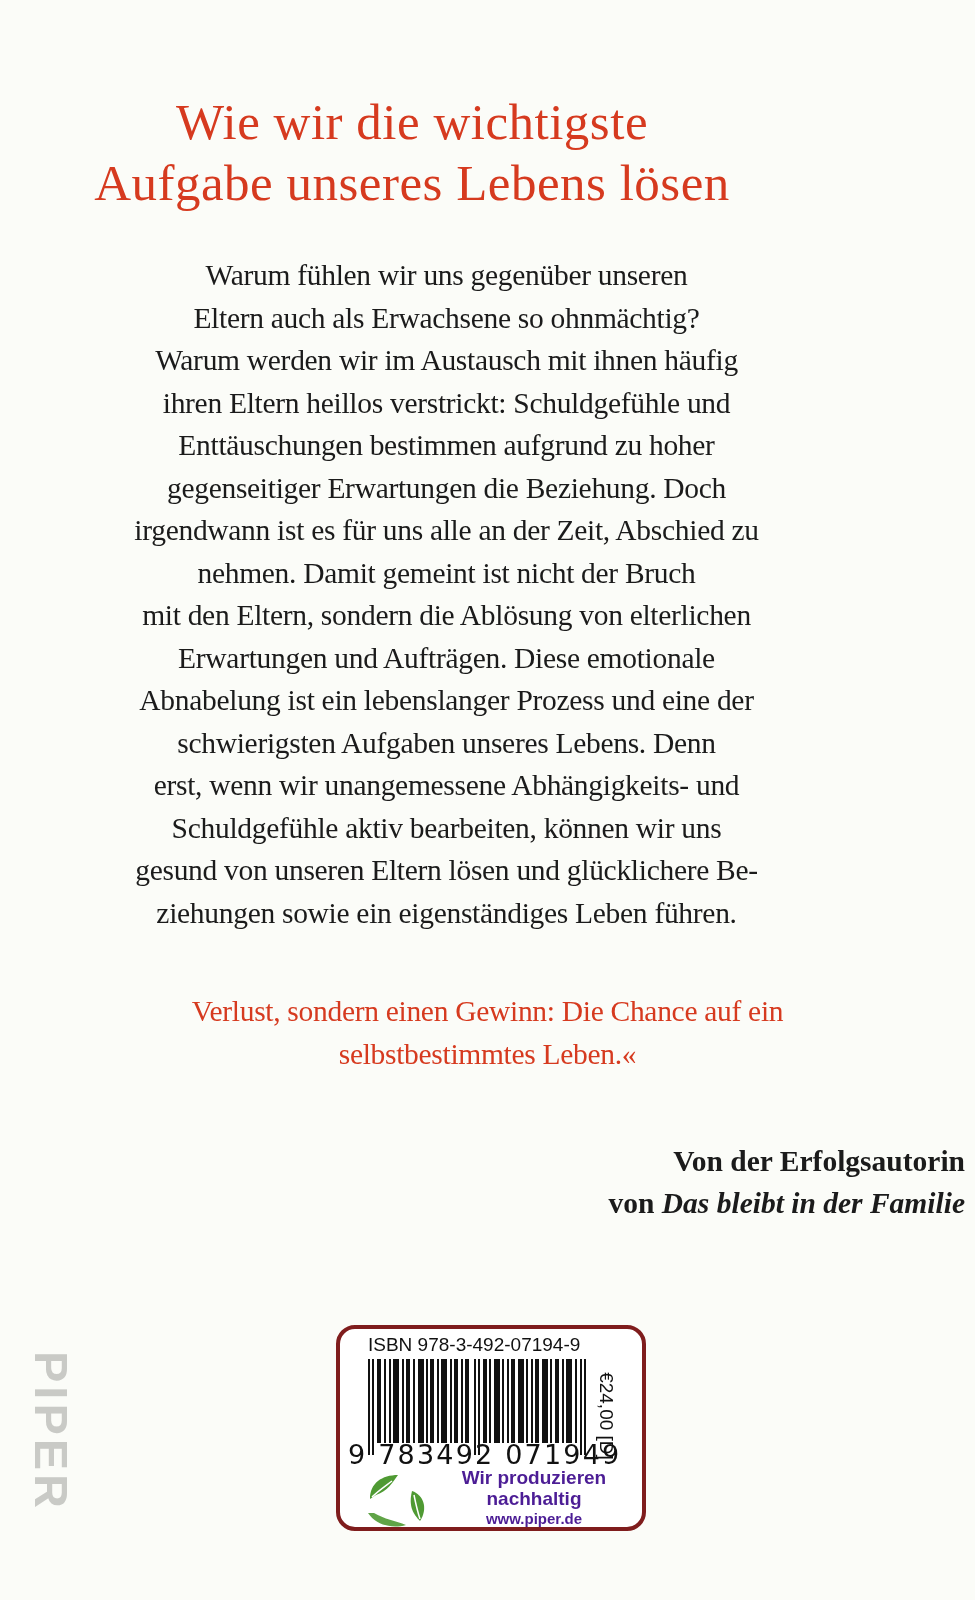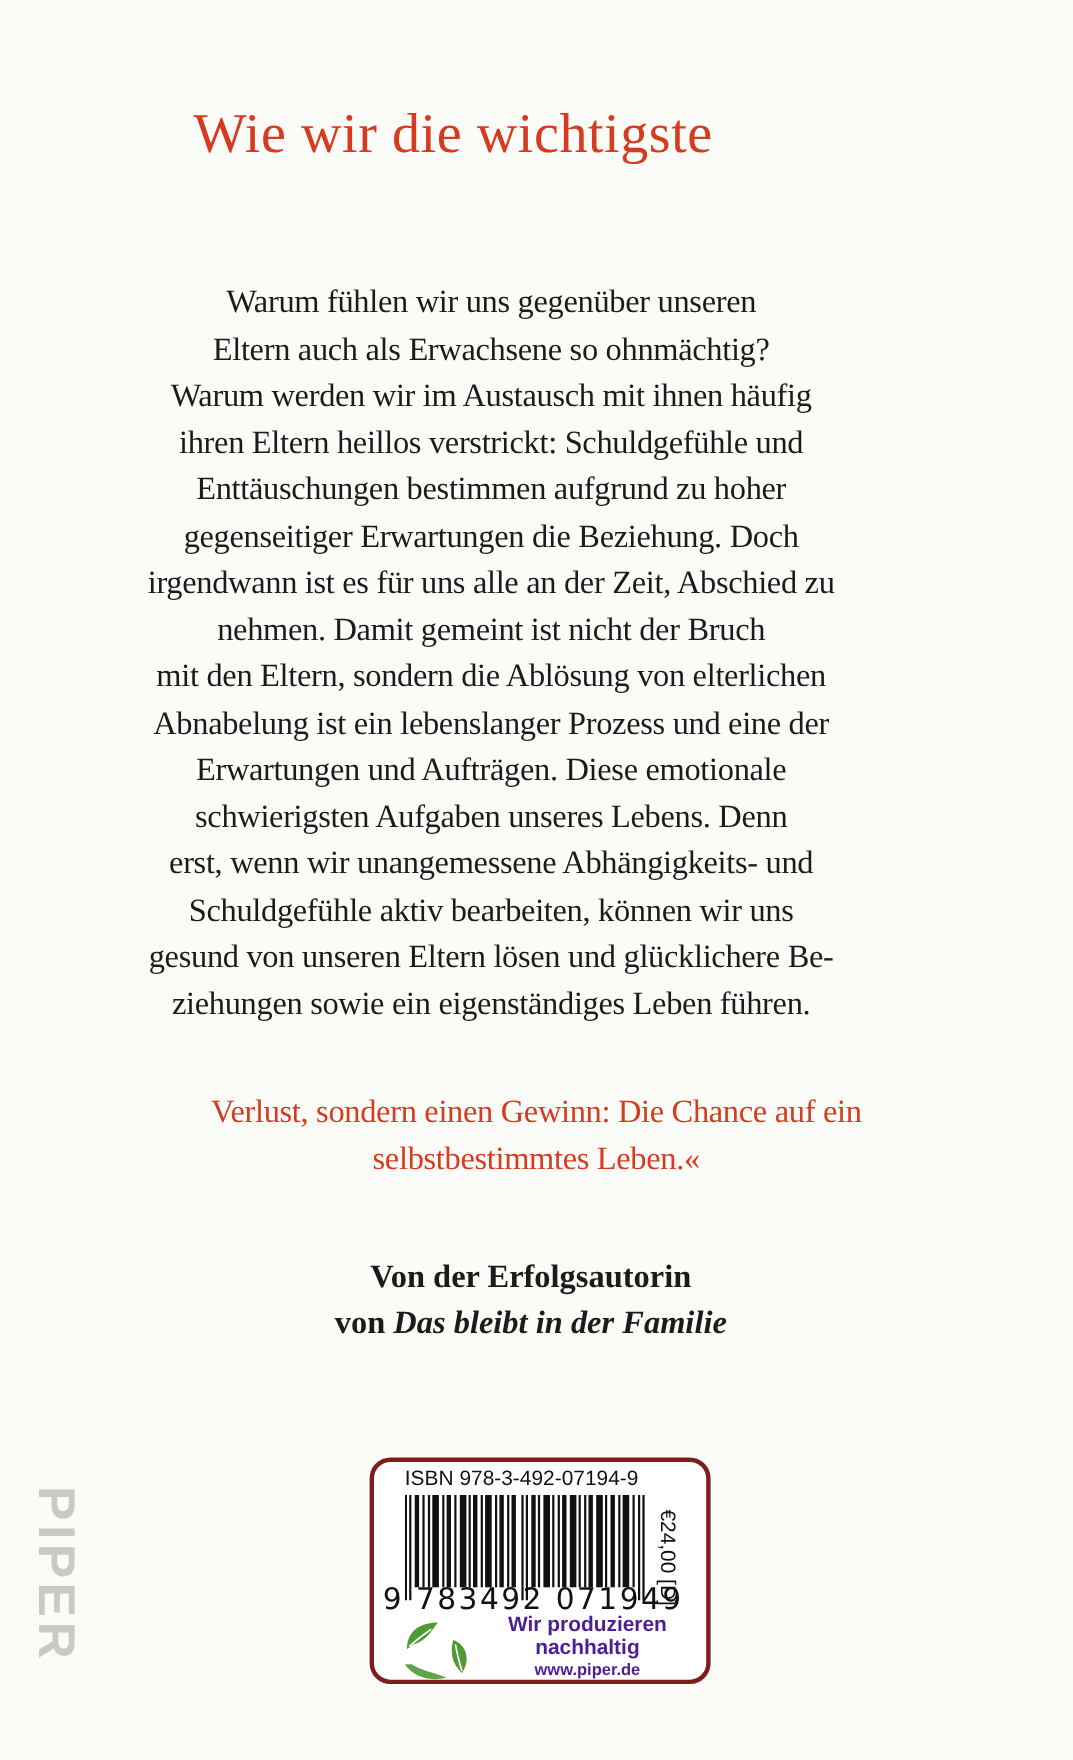--- a/index.html
+++ b/index.html
@@ -23,21 +23,21 @@
   }
   .body-text div { white-space: nowrap; }
   .quote {
     position: absolute; top: 990px; left: 0; width: 975px;
     text-align: center; color: #d63a1f;
     font-size: 29.5px; line-height: 43px; letter-spacing: -0.3px;
   }
   .quote div { white-space: nowrap; }
   .author {
     position: absolute; top: 1140px; left: 0; width: 965px;
-    text-align: center; font-size: 29.5px; line-height: 42px;
+    text-align: right; font-size: 29.5px; line-height: 42px;
   }
   .author .line1 { font-weight: bold; }
   .author .line2 { font-weight: bold; }
   .author .line2 i { font-weight: bold; }
   .publisher {
     position: absolute; left: 26px; top: 1336px; width: 52px; height: 190px;
     display: flex; align-items: center; justify-content: center;
   }
   .publisher span {
     display: block; transform: rotate(90deg);
@@ -72,34 +72,35 @@
     text-align: center; color: #4c1d95; font-weight: bold;
     font-size: 19px; line-height: 21px;
   }
   .eco-text .url { font-size: 15px; line-height: 19px; }
 </style>
 </head>
 <body>
 
 <div class="headline">
   <div>Wie wir die wichtigste</div>
+  <div>Aufgabe unseres Lebens lösen</div>
 </div>
 
 <div class="body-text">
   <div>Warum fühlen wir uns gegenüber unseren</div>
   <div>Eltern auch als Erwachsene so ohnmächtig?</div>
   <div>Warum werden wir im Austausch mit ihnen häufig</div>
   <div>ihren Eltern heillos verstrickt: Schuldgefühle und</div>
   <div>Enttäuschungen bestimmen aufgrund zu hoher</div>
   <div>gegenseitiger Erwartungen die Beziehung. Doch</div>
   <div>irgendwann ist es für uns alle an der Zeit, Abschied zu</div>
   <div>nehmen. Damit gemeint ist nicht der Bruch</div>
   <div>mit den Eltern, sondern die Ablösung von elterlichen</div>
+  <div>Erwartungen und Aufträgen. Diese emotionale</div>
   <div>Abnabelung ist ein lebenslanger Prozess und eine der</div>
-  <div>Erwartungen und Aufträgen. Diese emotionale</div>
   <div>schwierigsten Aufgaben unseres Lebens. Denn</div>
   <div>erst, wenn wir unangemessene Abhängigkeits- und</div>
   <div>Schuldgefühle aktiv bearbeiten, können wir uns</div>
   <div>gesund von unseren Eltern lösen und glücklichere Be-</div>
   <div>ziehungen sowie ein eigenständiges Leben führen.</div>
 </div>
 
 <div class="quote">
   <div>Verlust, sondern einen Gewinn: Die Chance auf ein</div>
   <div>selbstbestimmtes Leben.«</div>

